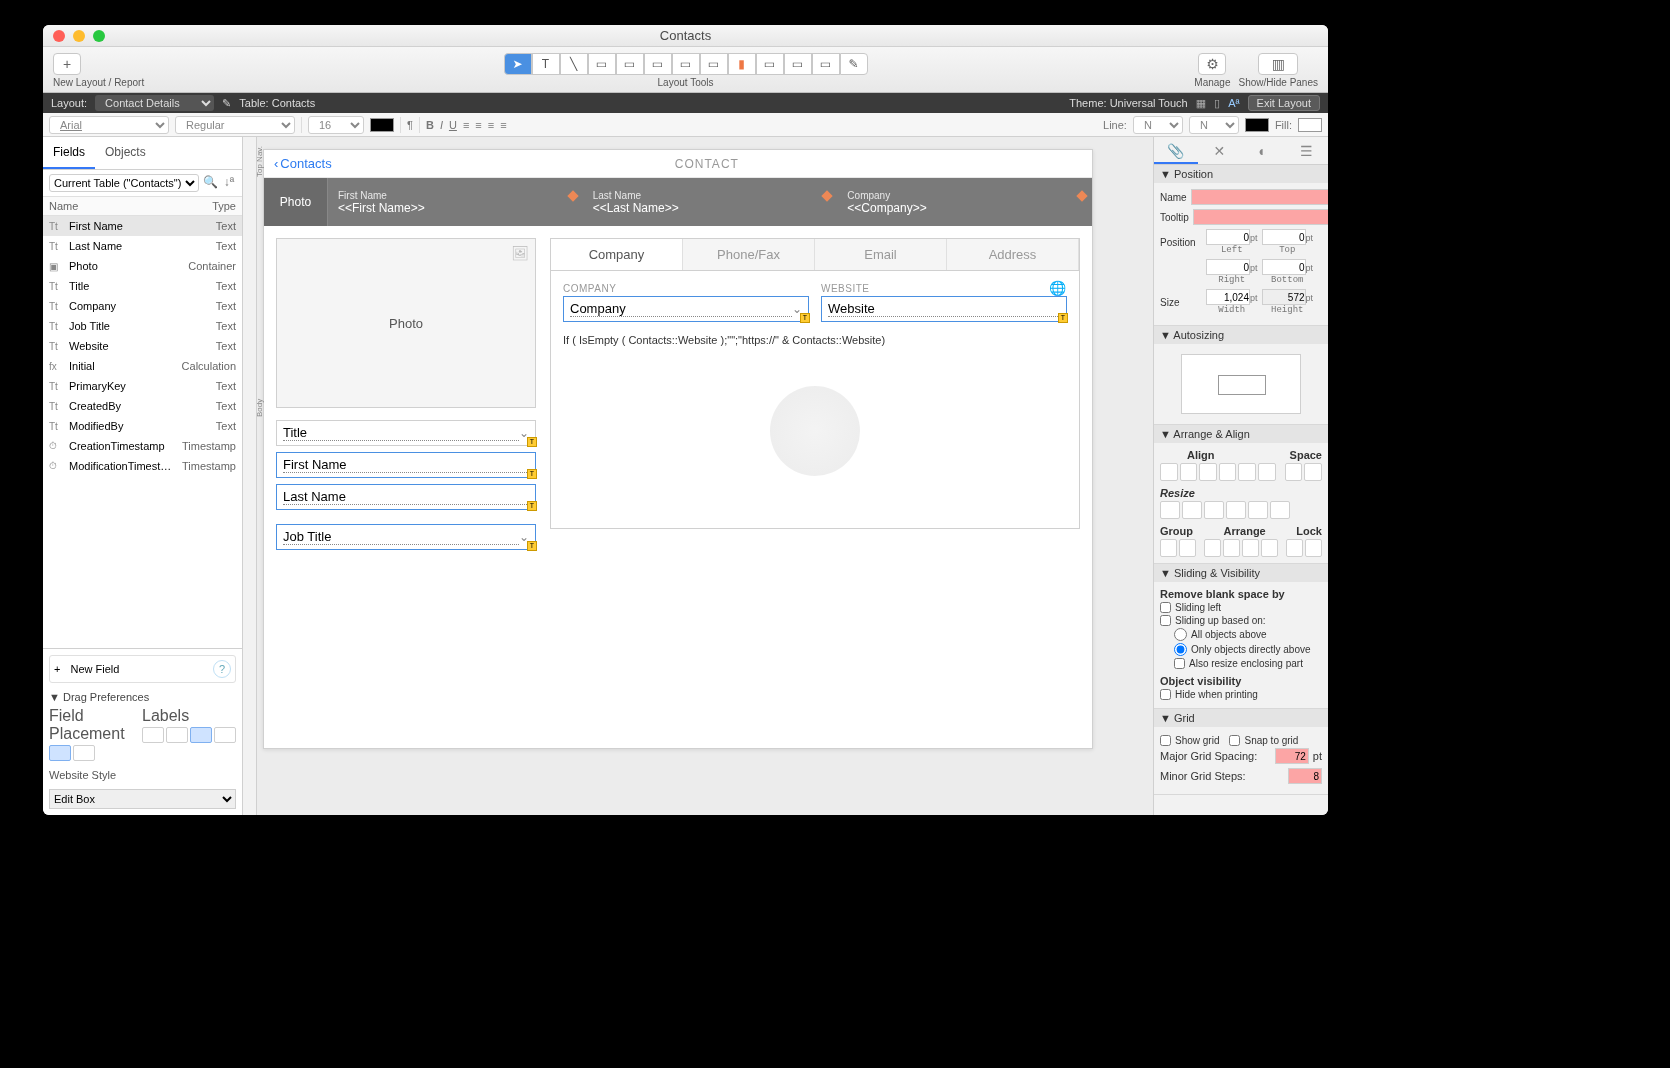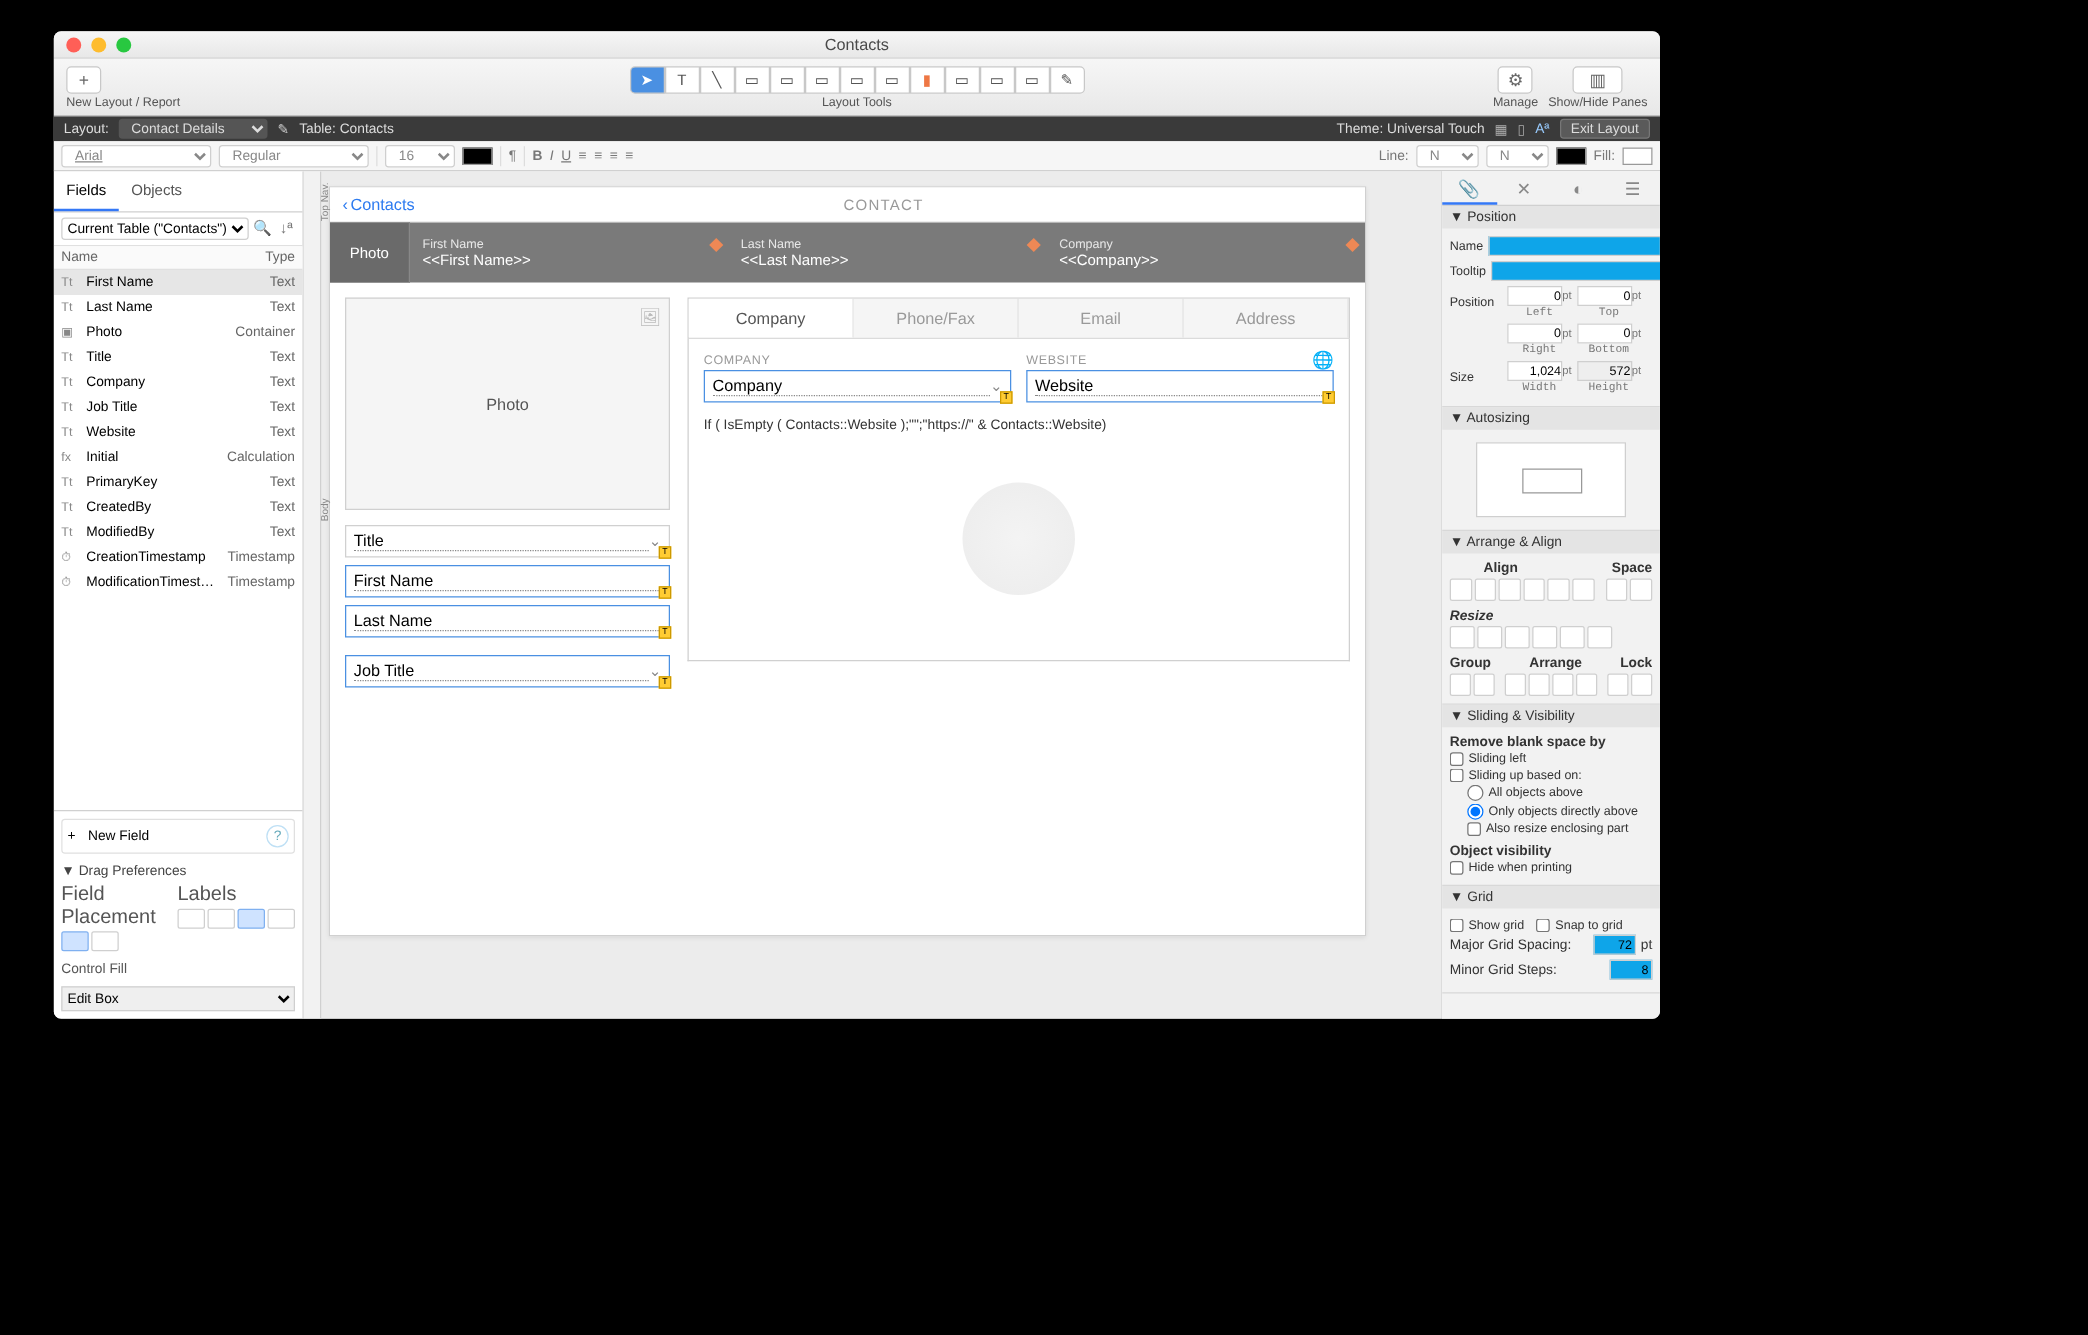--- a/index.html
+++ b/index.html
@@ -98,21 +98,21 @@
 
 .rpanel { width:175px; background:#f2f2f2; border-left:1px solid #d0d0d0; overflow:auto; font-size:11px; color:#333; }
 .rp-tabs { display:flex; border-bottom:1px solid #d0d0d0; height:28px; }
 .rp-tabs div { flex:1; text-align:center; line-height:28px; font-size:14px; color:#888; cursor:pointer; }
 .rp-tabs div.active { color:#3478f6; border-bottom:2px solid #3478f6; }
 .rp-section { border-bottom:1px solid #d8d8d8; }
 .rp-head { background:#e4e4e4; padding:3px 6px; font-size:11px; font-weight:500; cursor:pointer; }
 .rp-body { padding:6px; }
 .rp-row { display:flex; align-items:center; margin-bottom:4px; gap:4px; }
 .rp-row label { width:42px; font-size:10px; }
-.rp-input { flex:1; border:1px solid #cfcfcf; height:16px; font-size:10px; padding:0 2px; background:#0ea5e9; text-align:right; }
+.rp-input { flex:1; border:1px solid #cfcfcf; height:16px; font-size:10px; padding:0 2px; background:#fca5a5; text-align:right; }
 .rp-dual { display:flex; gap:4px; }
 .rp-dual .half { flex:1; text-align:center; }
 .rp-dual .half input { width:44px; border:1px solid #cfcfcf; height:16px; font-size:10px; text-align:right; background:#fff; }
 .rp-dual .half .u { font-size:9px; color:#777; }
 .rp-dual .half .l { font-size:9px; color:#777;font-family:Liberation Mono, monospace; }
 .autosize-box { width:120px; height:60px; border:1px solid #cfcfcf; margin:4px auto; position:relative; background:#fff; }
 .autosize-box .inner { position:absolute; left:36px; top:20px; width:48px; height:20px; border:1px solid #999; }
 .btn-row { display:flex; gap:2px; margin-top:2px; }
 .mini-btn { width:20px; height:18px; border:1px solid #cfcfcf; background:#fff; border-radius:2px; }
 .checkbox-row { display:flex; align-items:center; gap:4px; margin:2px 0; font-size:10px; }
@@ -308,21 +308,21 @@
             <div class="col">
               <div>Labels</div>
               <div class="opts">
                 <div class="opt"></div>
                 <div class="opt"></div>
                 <div class="opt sel"></div>
                 <div class="opt"></div>
               </div>
             </div>
           </div>
-          <div style="margin-top:8px;">Control Fill</div>
+          <div style="margin-top:8px;">Website Style</div>
           <select class="ctrl-sel"><option>Edit Box</option></select>
         </div>
       </div>
     </div>
 
     <div class="canvas-wrap">
       <div class="ruler-v">
         <div class="vlabel" style="top:40px;">Top Nav.</div>
         <div class="vlabel" style="top:280px;">Body</div>
       </div>

